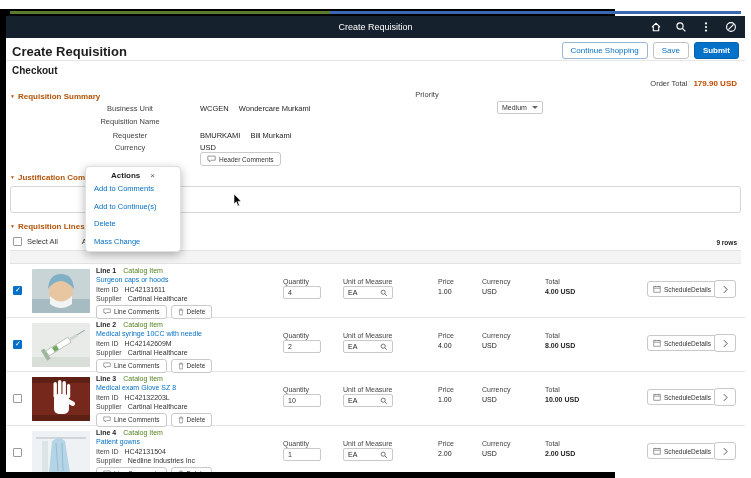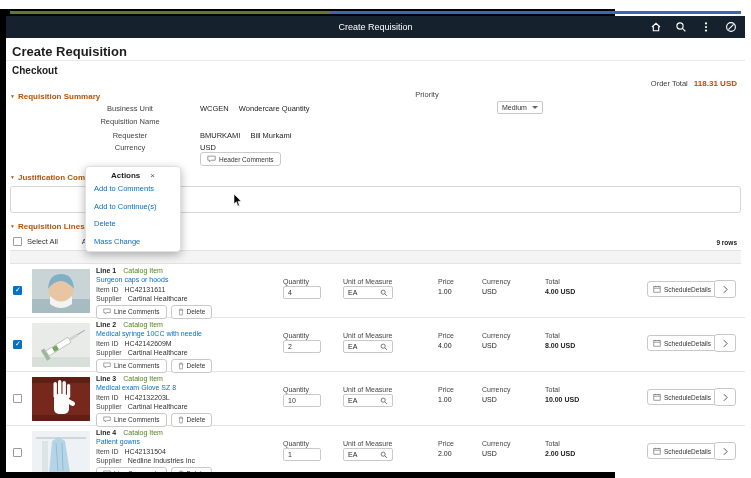--- a/index.html
+++ b/index.html
@@ -98,34 +98,39 @@
           <svg class="tb-icon" viewBox="0 0 12 12">
               <circle cx="6" cy="6" r="4.4" fill="none" stroke="#fff" stroke-width="1.1"></circle>
               <line x1="3.4" y1="8.6" x2="8.6" y2="3.4" stroke="#fff" stroke-width="1.1"></line>
             </svg>
         </div>
       </div>
 
       <div class="content">
 
         <div class="page-title">Create Requisition</div>
+        <div class="hdr-buttons">
+          <button class="btn btn-outline">Continue Shopping</button>
+          <button class="btn btn-plain">Save</button>
+          <button class="btn btn-primary">Submit</button>
+        </div>
         <div class="hdr-divider"></div>
         <div class="subtitle">Checkout</div>
 
         <div class="order-total">
           <span>Order Total</span>
-          <b>118.31 USD</b>
+          <b>179.90 USD</b>
         </div>
 
         <div class="section-hdr" style="left:4px;top:54px;">Requisition Summary</div>
 
         <div class="f-label" style="left:59px;top:66px;">Business Unit</div>
         <div class="f-value" style="top:66px;">
           <span class="code">WCGEN</span>
-          <span>Wondercare Quantity</span>
+          <span>Wondercare Murkami</span>
         </div>
 
         <div class="f-label" style="left:59px;top:79px;">Requisition Name</div>
 
         <div class="f-label" style="left:59px;top:93px;">Requester</div>
         <div class="f-value" style="top:93px;">
           <span class="code">BMURKAMI</span>
           <span>Bill Murkami</span>
         </div>
 

